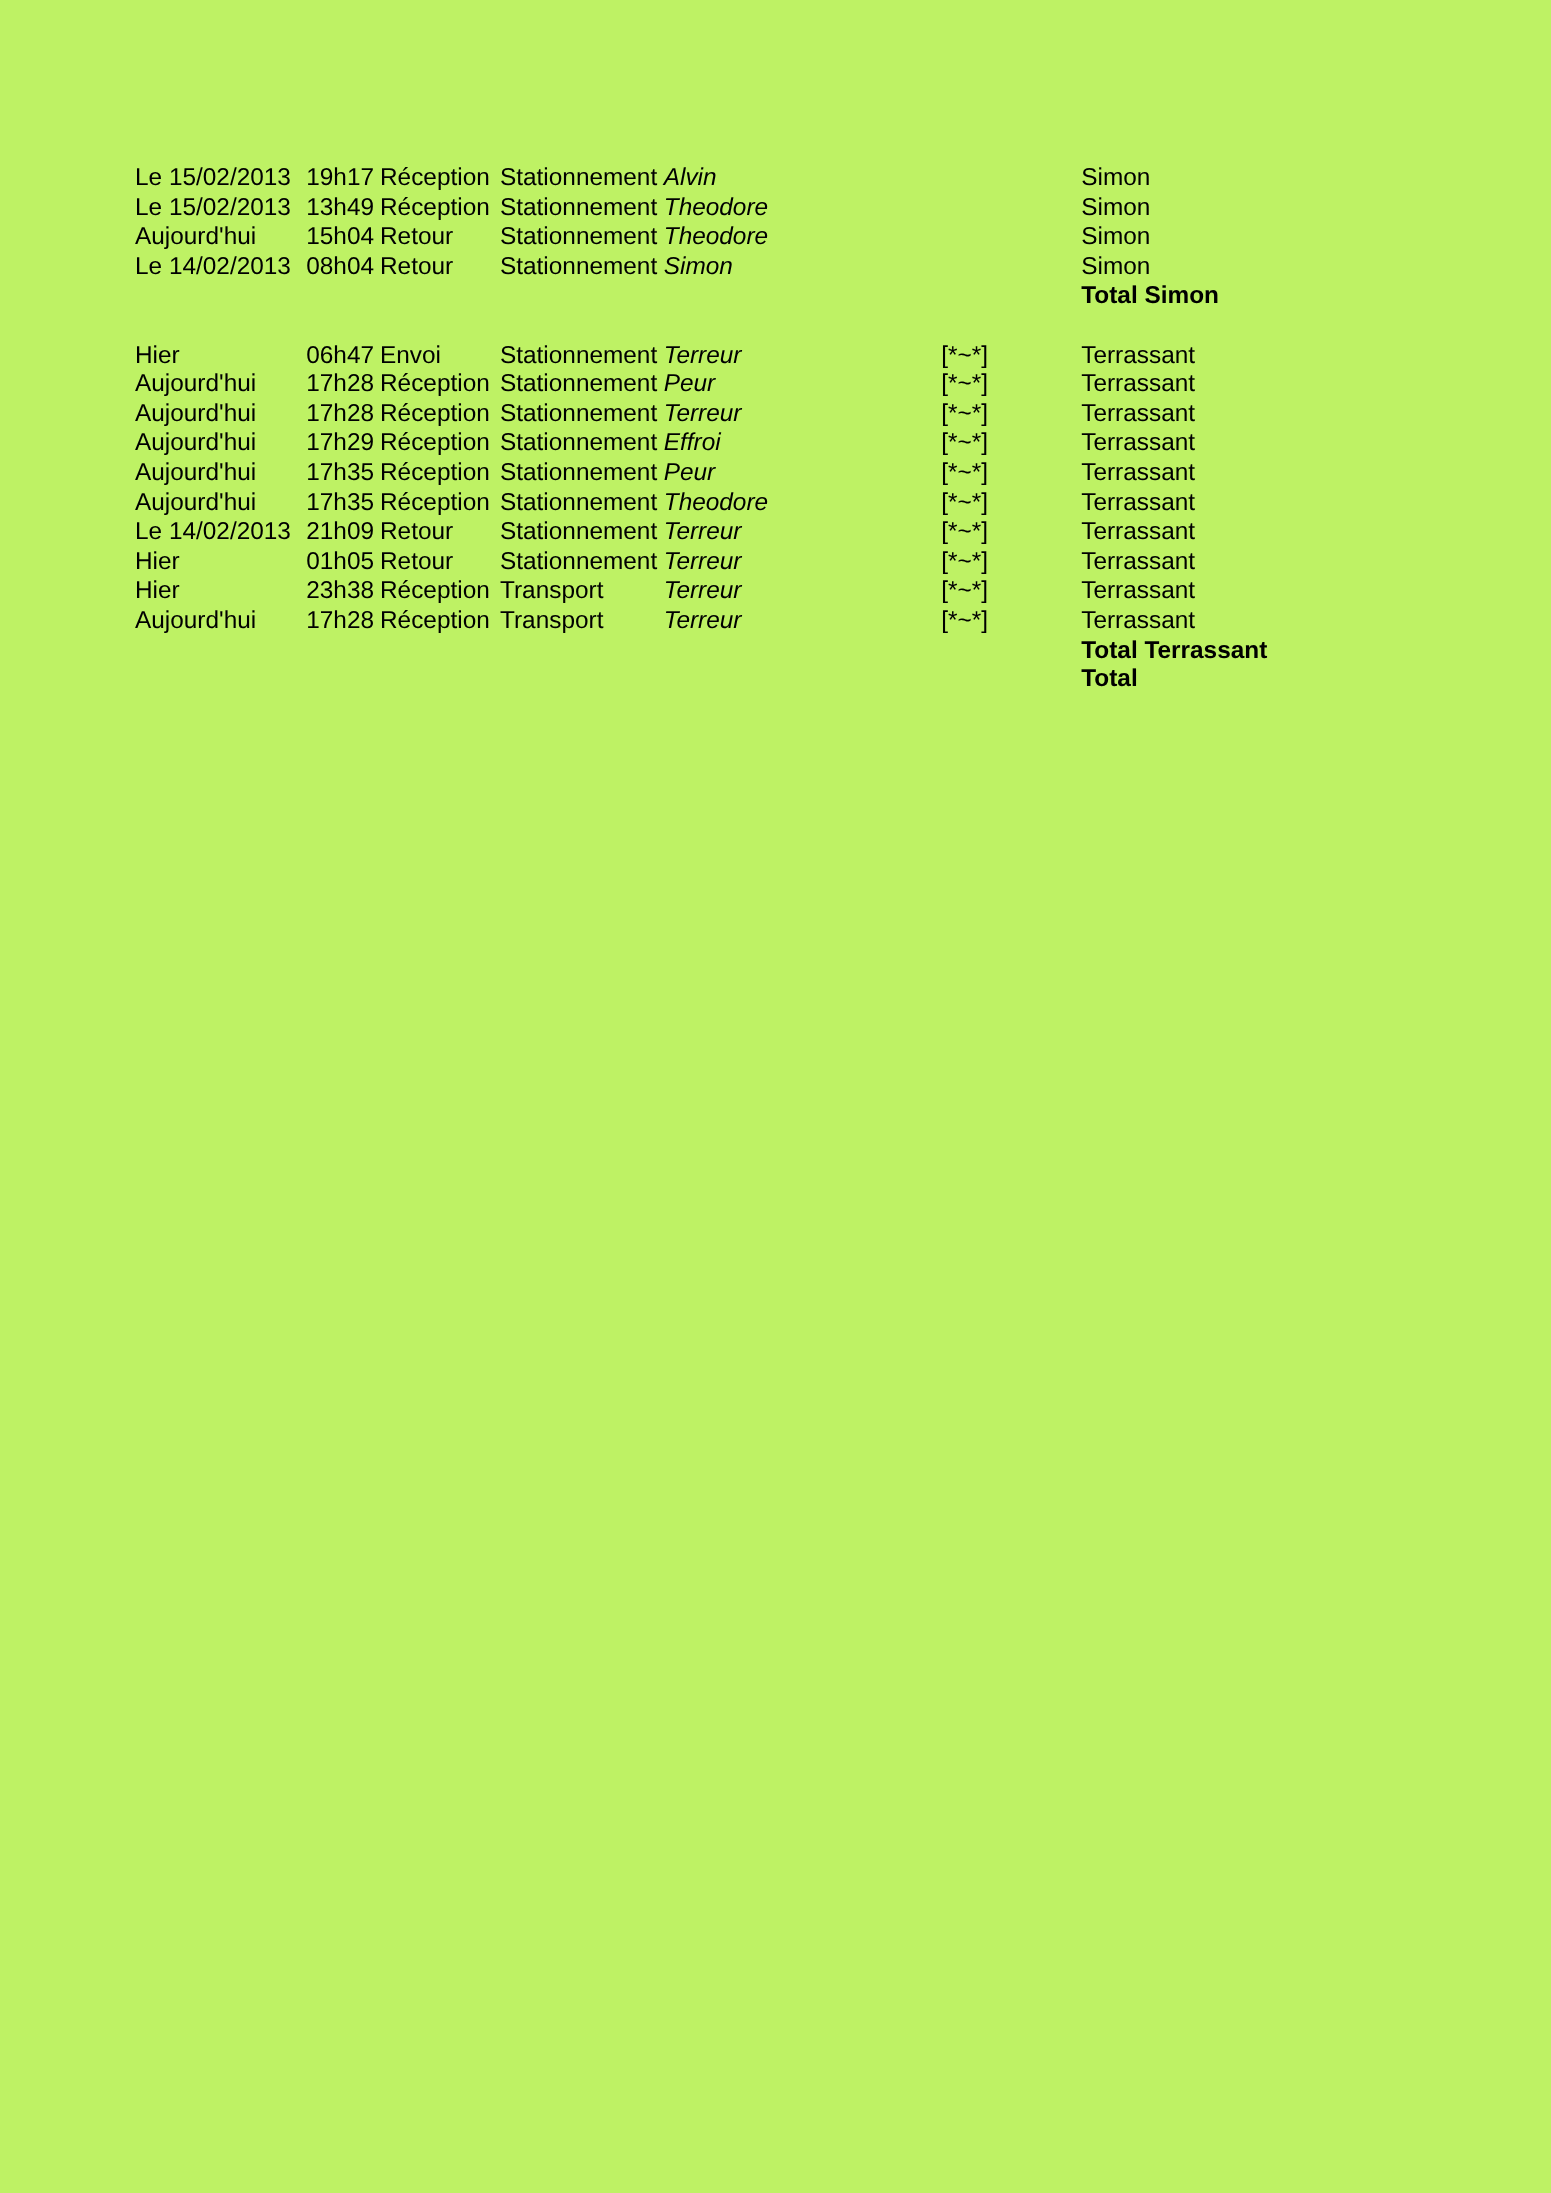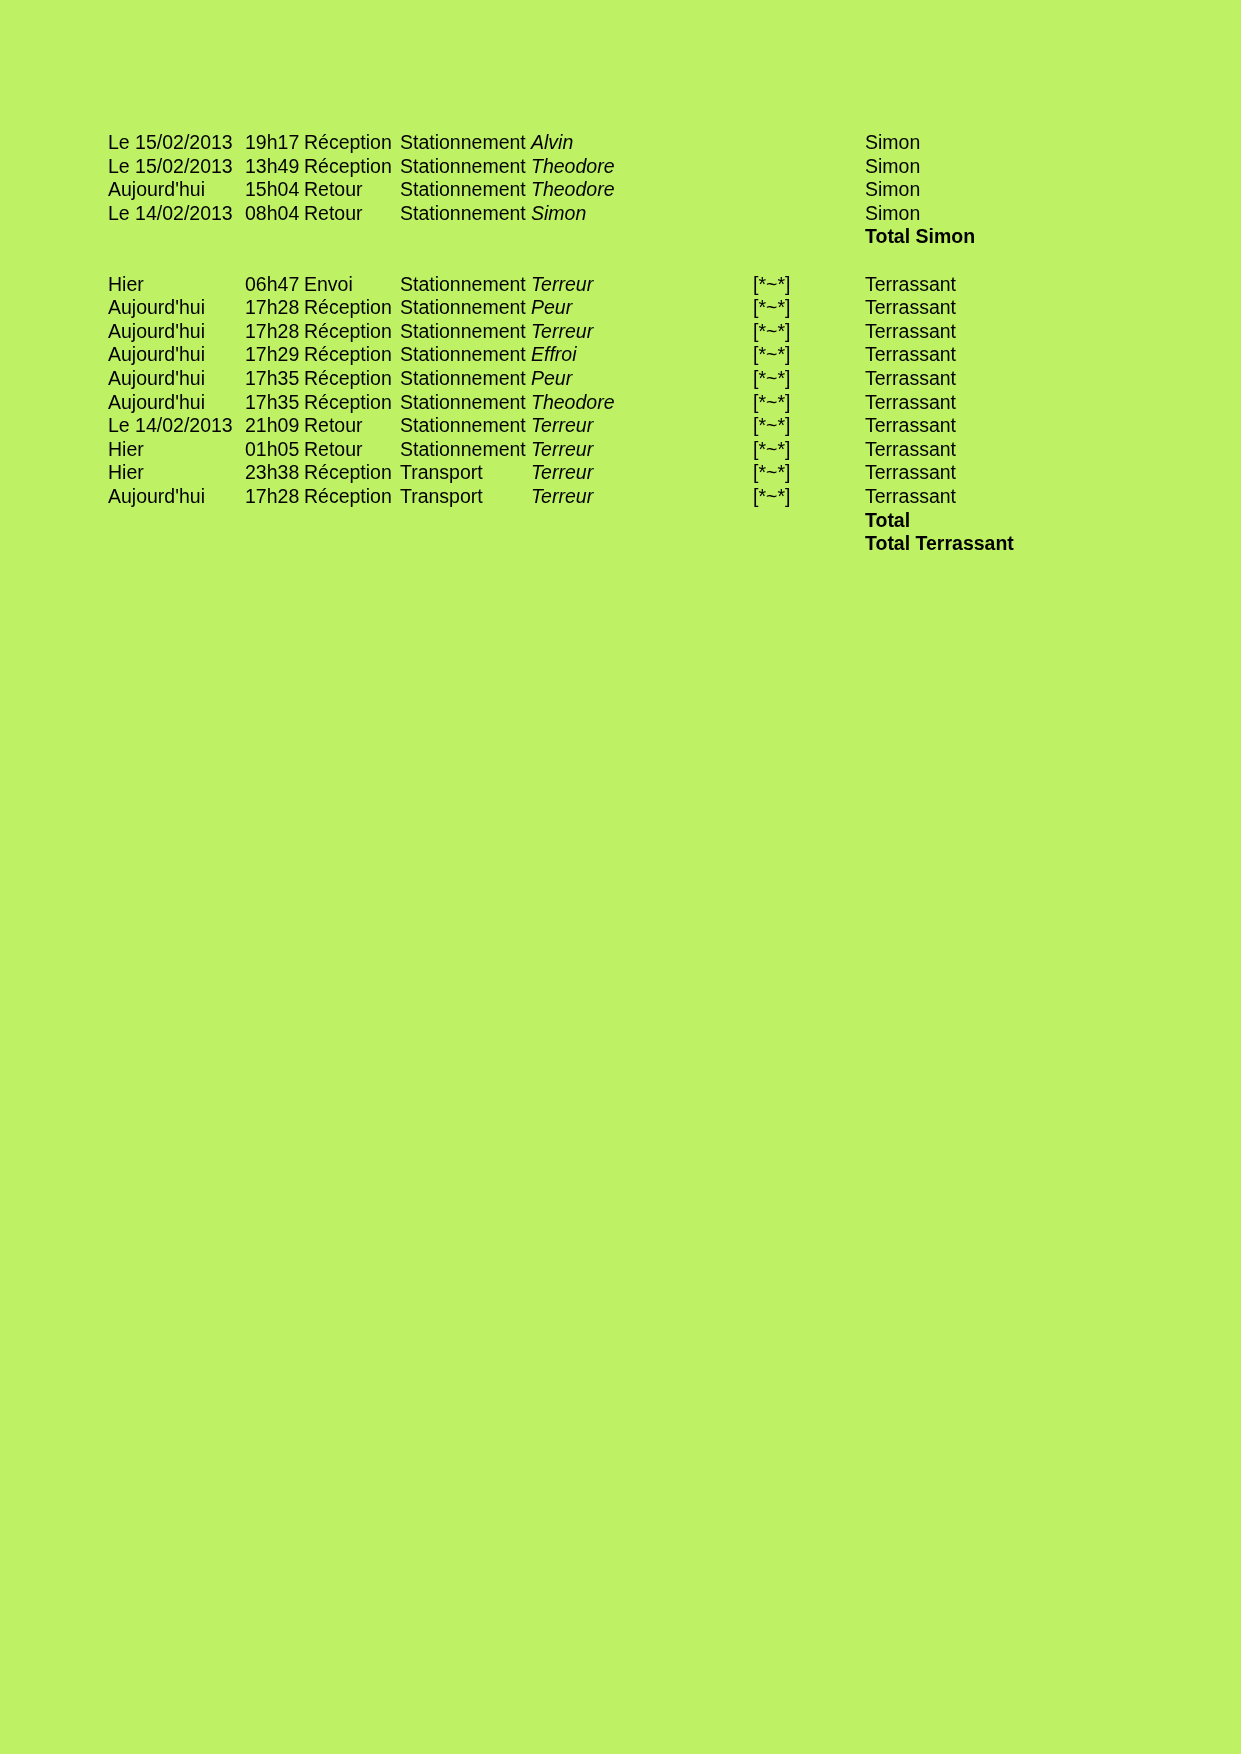--- a/index.html
+++ b/index.html
@@ -211,27 +211,27 @@
             <td class="c-token">[*~*]</td>
             <td class="c-owner">Terrassant</td>
           </tr>
           <tr class="total-row">
             <td class="c-date">&nbsp;</td>
             <td class="c-time">&nbsp;</td>
             <td class="c-action">&nbsp;</td>
             <td class="c-category">&nbsp;</td>
             <td class="c-subject">&nbsp;</td>
             <td class="c-token">&nbsp;</td>
+            <td class="c-owner total-label">Total Terrassant</td>
+          </tr>
+          <tr class="total-row">
+            <td class="c-date">&nbsp;</td>
+            <td class="c-time">&nbsp;</td>
+            <td class="c-action">&nbsp;</td>
+            <td class="c-category">&nbsp;</td>
+            <td class="c-subject">&nbsp;</td>
+            <td class="c-token">&nbsp;</td>
             <td class="c-owner total-label">Total</td>
-          </tr>
-          <tr class="total-row">
-            <td class="c-date">&nbsp;</td>
-            <td class="c-time">&nbsp;</td>
-            <td class="c-action">&nbsp;</td>
-            <td class="c-category">&nbsp;</td>
-            <td class="c-subject">&nbsp;</td>
-            <td class="c-token">&nbsp;</td>
-            <td class="c-owner total-label">Total Terrassant</td>
           </tr>
         </tbody>
     </table>
   </div>
 </div>
 
 </body></html>

